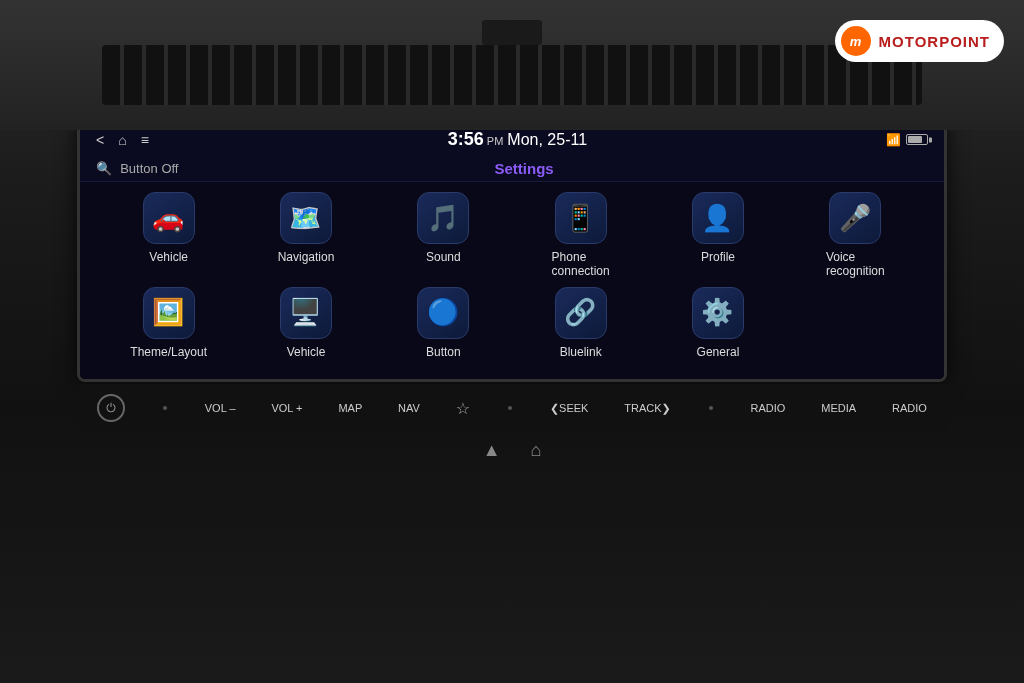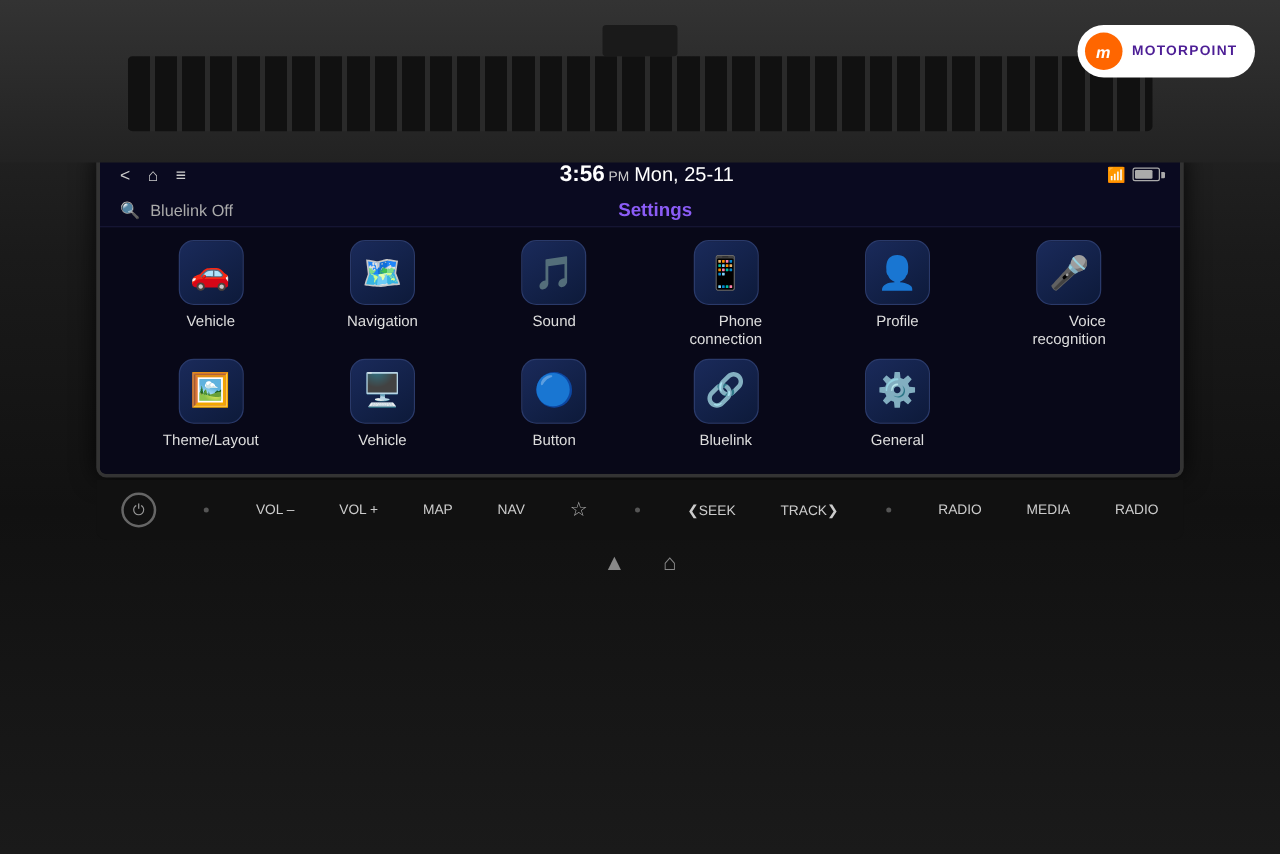--- a/index.html
+++ b/index.html
@@ -203,21 +203,21 @@
       align-items: center;
       justify-content: center;
       margin-bottom: 6px;
       font-size: 26px;
       border: 1px solid #2a3a6a;
     }
 
     .icon-label {
       color: #ddd;
       font-size: 12px;
-      text-align: right;
+      text-align: left;
       line-height: 1.2;
     }
 
     
     .buttons-area {
       width: 870px;
       display: flex;
       align-items: center;
       justify-content: space-between;
       padding: 10px 20px;
@@ -273,23 +273,23 @@
       background: #ff6600;
       display: flex;
       align-items: center;
       justify-content: center;
       color: white;
       font-size: 13px;
       font-weight: bold;
       font-style: italic;
     }
     .mp-text {
-      font-size: 11px;
+      font-size: 15px;
       font-weight: bold;
-      color: #4c1d95;
+      color: #b91c1c;
       letter-spacing: 1px;
     }
 
     .separator-dot {
       width: 4px;
       height: 4px;
       border-radius: 50%;
       background: #555;
       margin: 0 2px;
     }
@@ -329,21 +329,21 @@
         <div class="signal-icons">
           <span class="signal-bars">📶</span>
           <div class="battery-icon">
             <div class="battery-fill"></div>
           </div>
         </div>
       </div>
 
       <div class="search-bar">
         <span class="search-icon-wrapper">🔍</span>
-        <span class="display-off-label">Bluelink Off</span>
+        <span class="display-off-label">Button Off</span>
         <span class="settings-title">Settings</span>
         <span style="flex:1"></span>
       </div>
 
       <div class="icons-section">
         <div class="icons-row">
 
           <div class="icon-item">
             <div class="icon-circle">🚗</div>
             <span class="icon-label">Vehicle</span>

